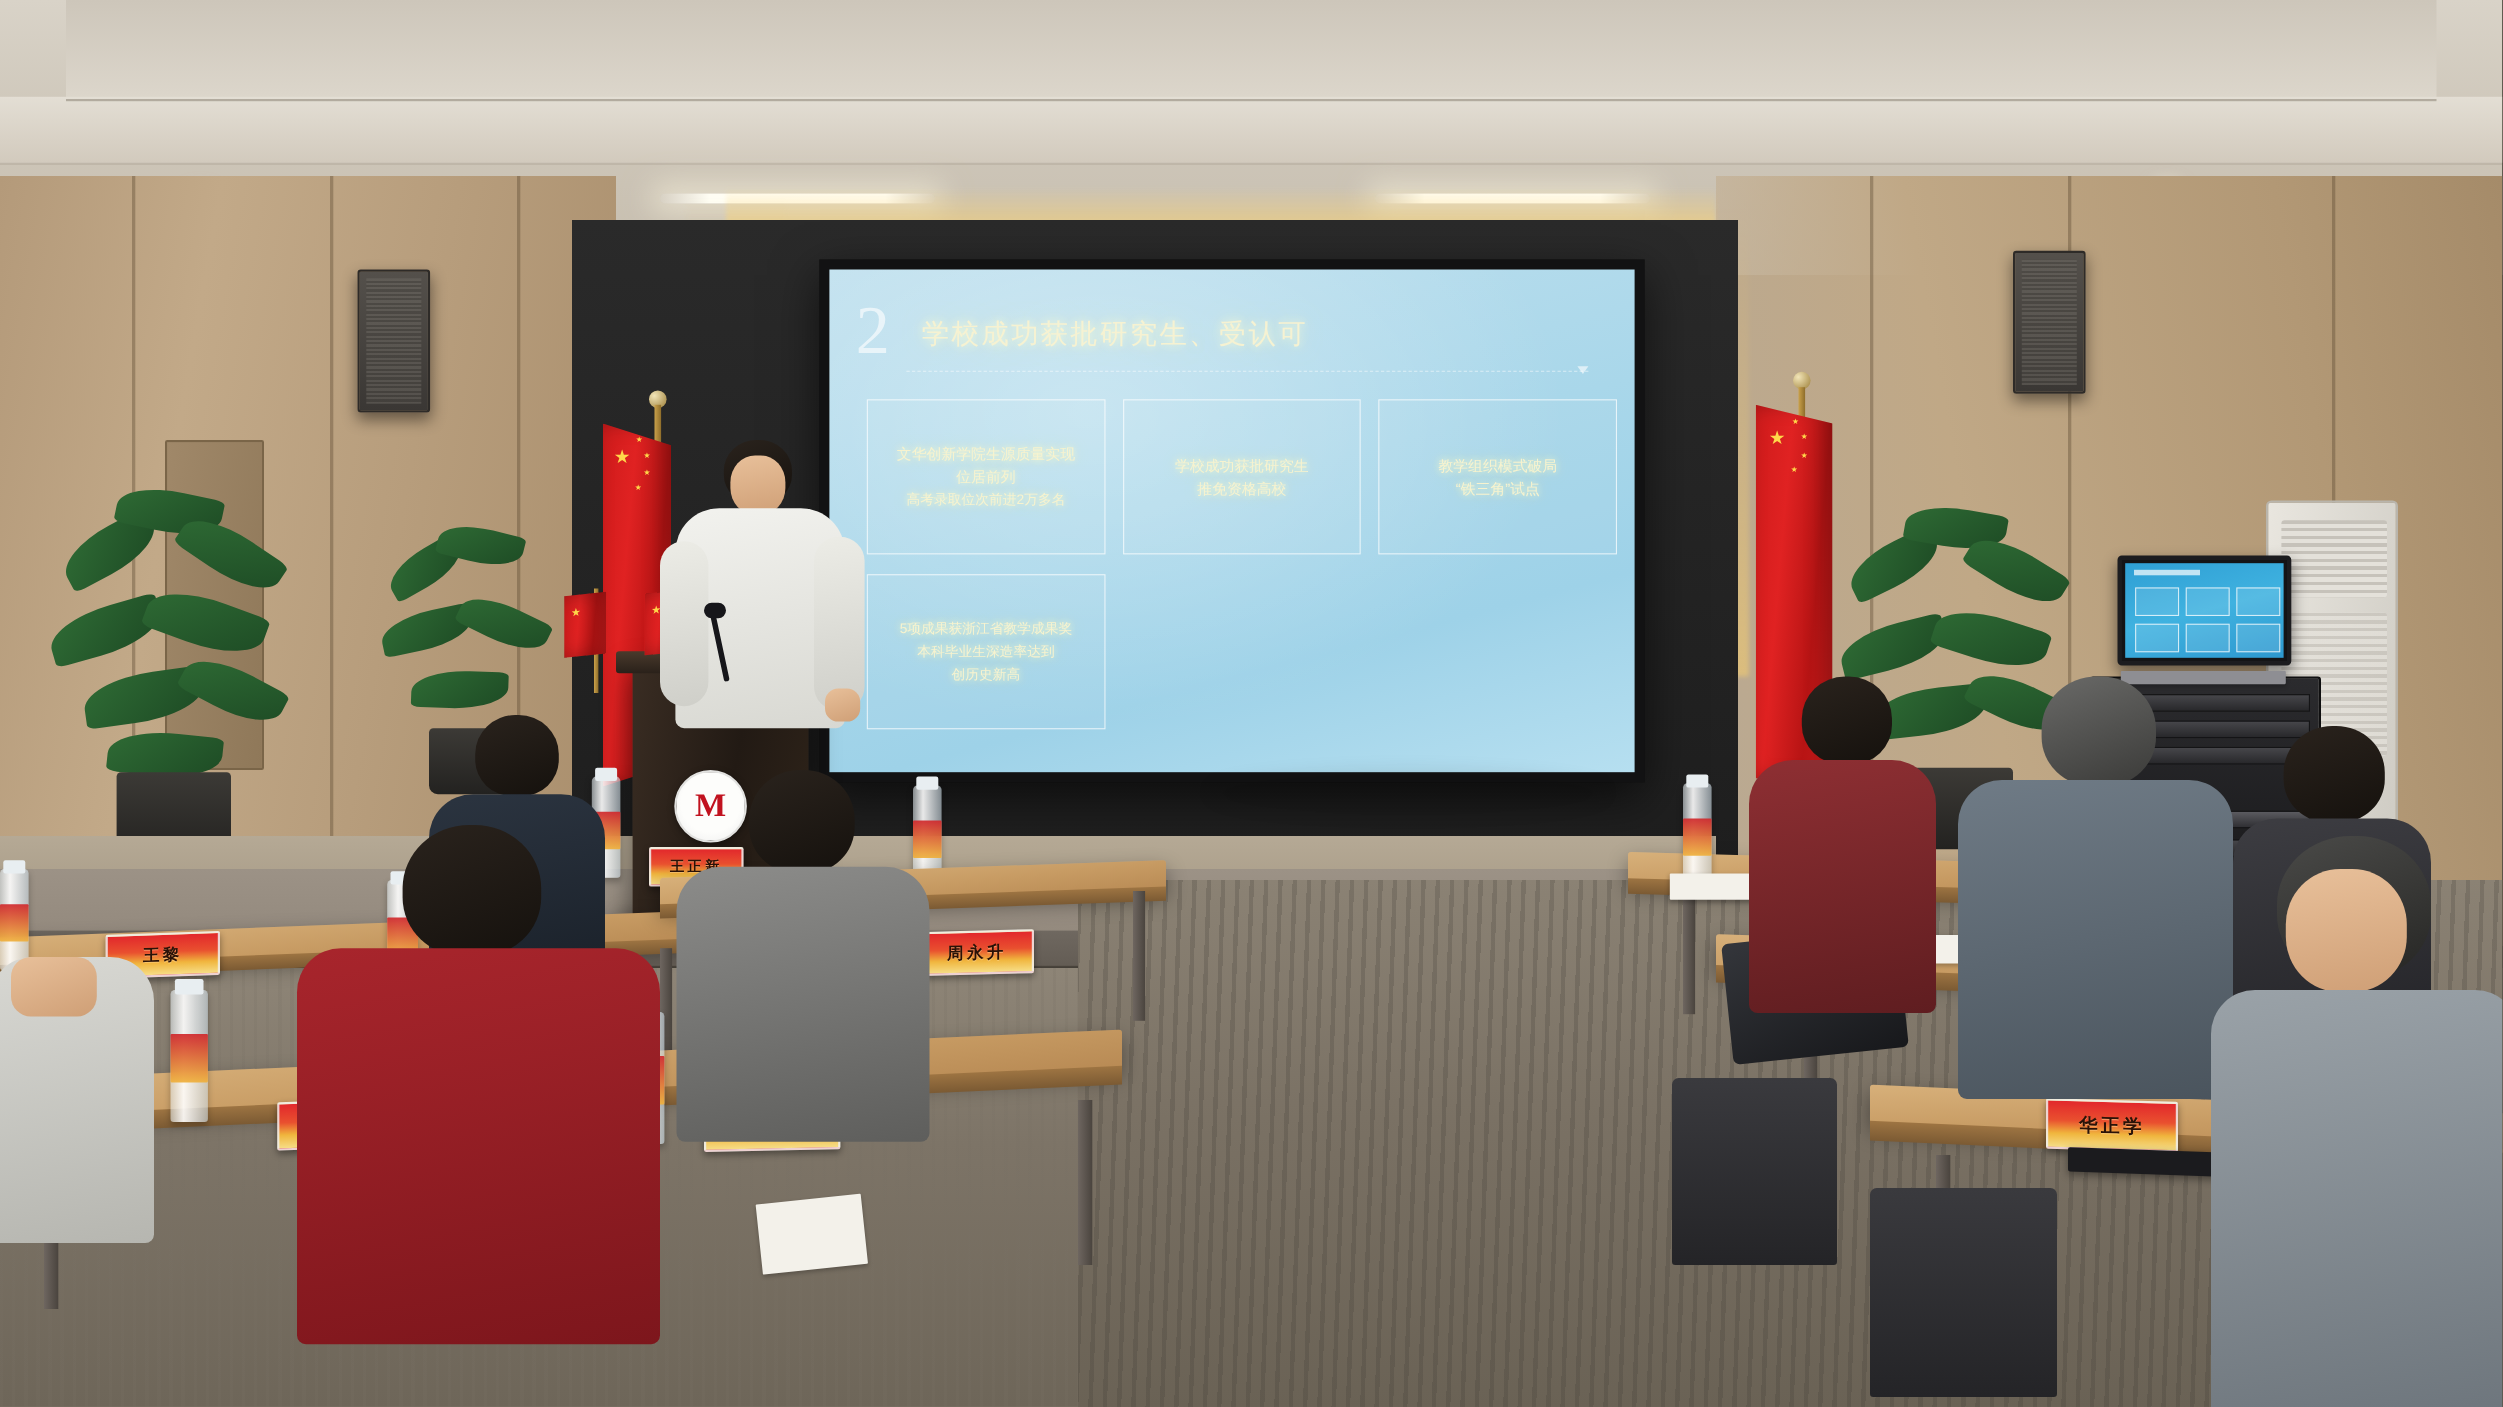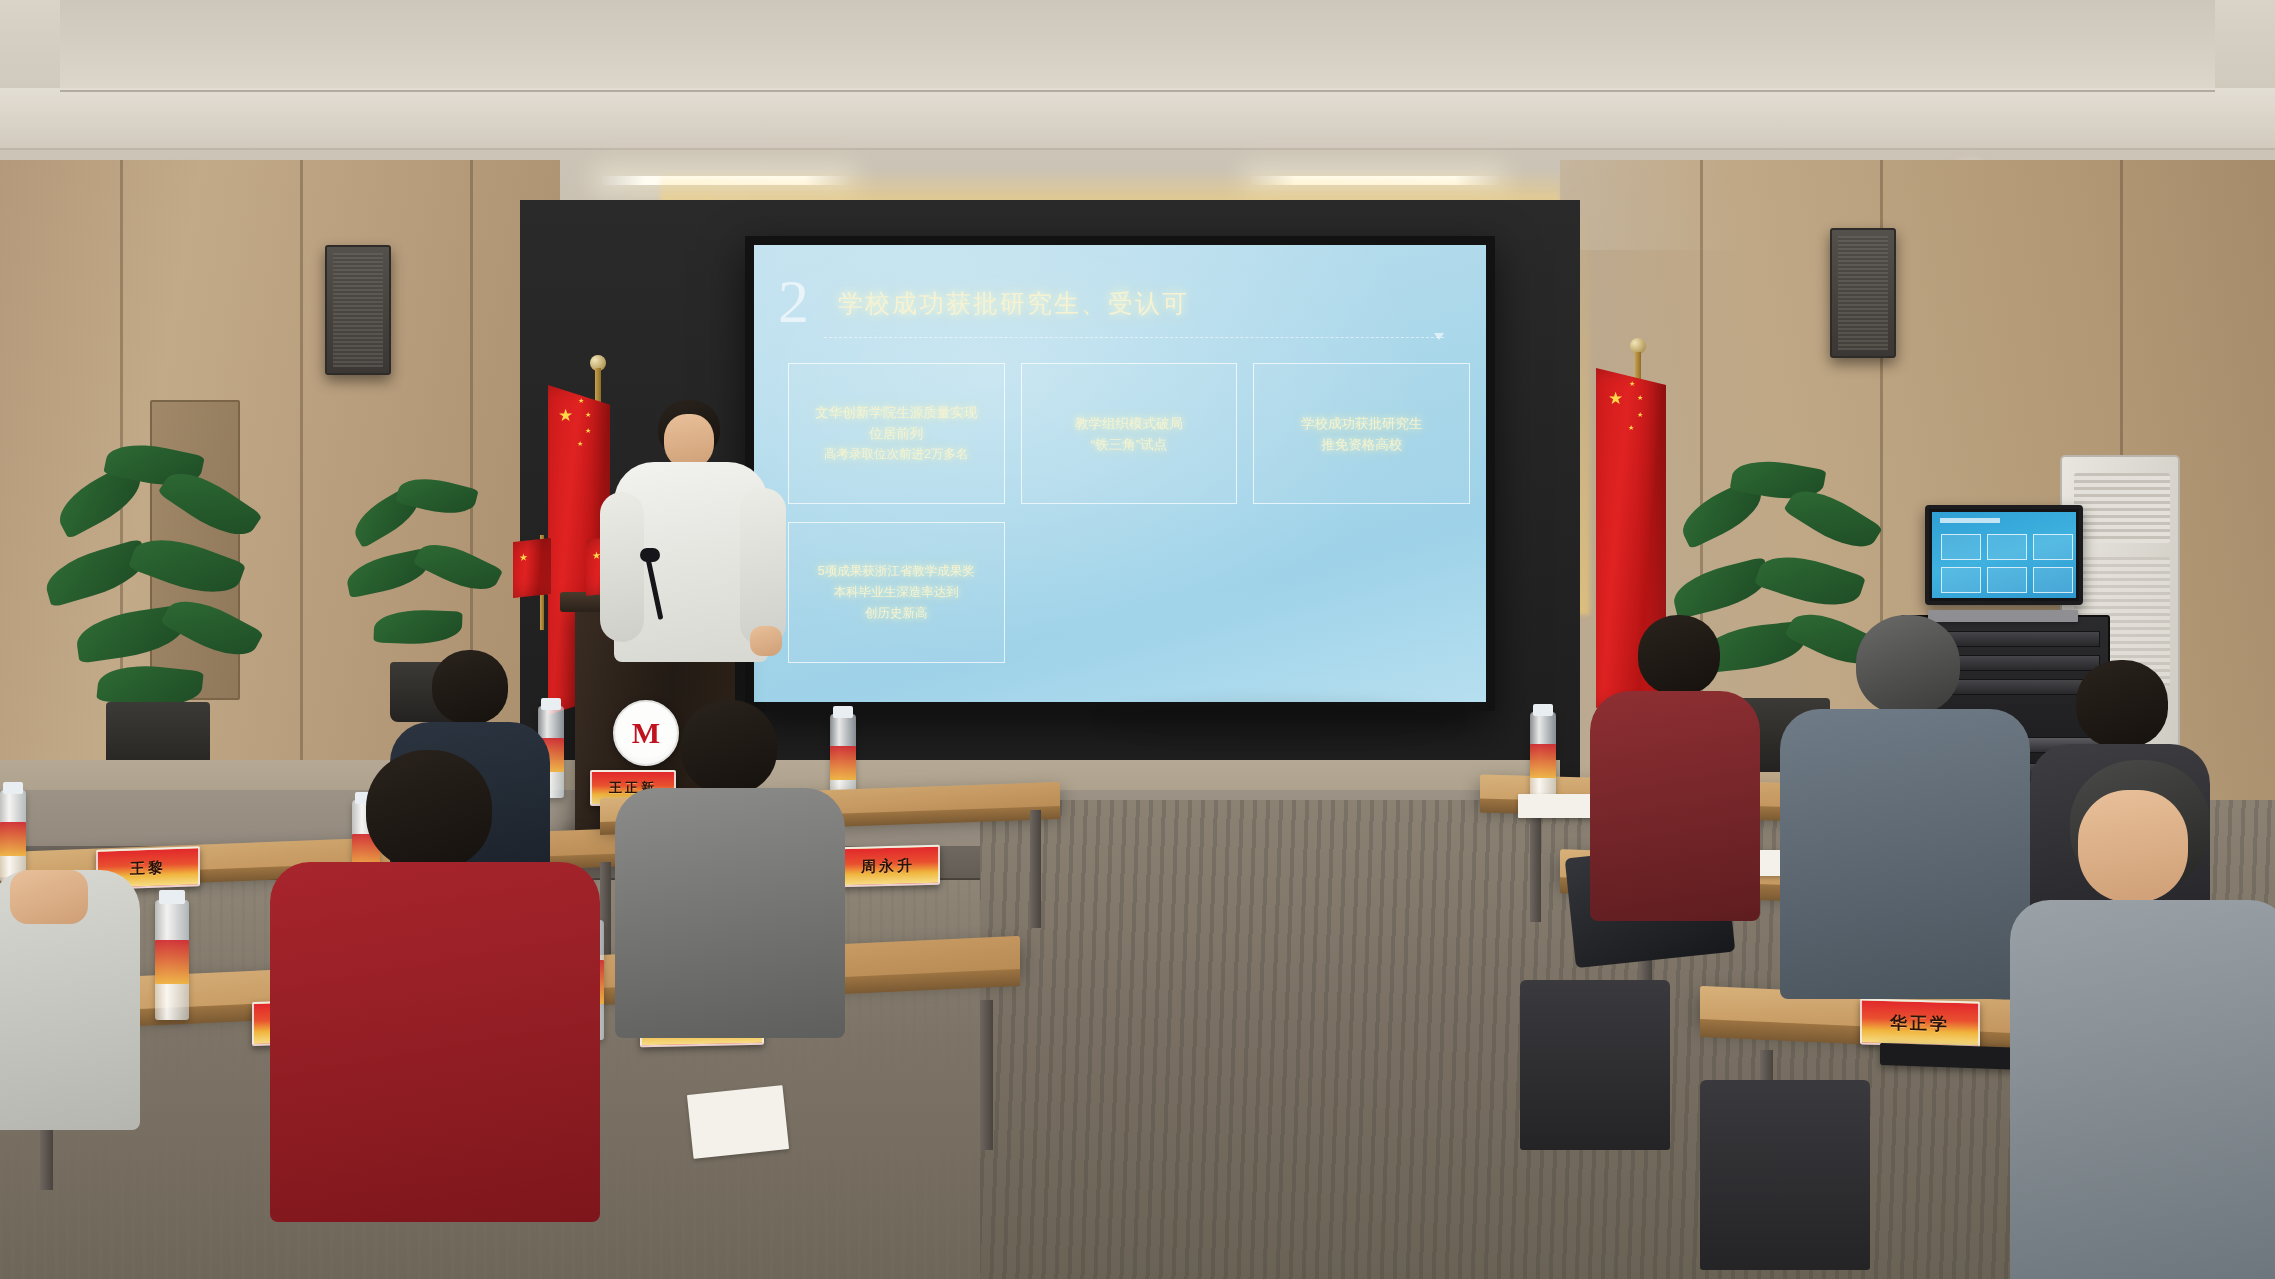--- a/index.html
+++ b/index.html
@@ -395,27 +395,27 @@
       <div class="card-grid">
 
         <div class="card">
           <div class="ln">文华创新学院生源质量实现</div>
           <div class="ln">位居前列</div>
           <div class="ln sm">高考录取位次前进2万多名</div>
         </div>
 
 
         <div class="card">
+          <div class="ln">学校成功获批研究生</div>
+          <div class="ln">推免资格高校</div>
+        </div>
+
+        <div class="card">
           <div class="ln">教学组织模式破局</div>
           <div class="ln">“铁三角”试点</div>
-        </div>
-
-        <div class="card">
-          <div class="ln">学校成功获批研究生</div>
-          <div class="ln">推免资格高校</div>
         </div>
 
 
         <div class="card">
           <div class="ln sm">5项成果获浙江省教学成果奖</div>
           <div class="ln sm">本科毕业生深造率达到</div>
           <div class="ln sm">创历史新高</div>
         </div>
 
       </div>

